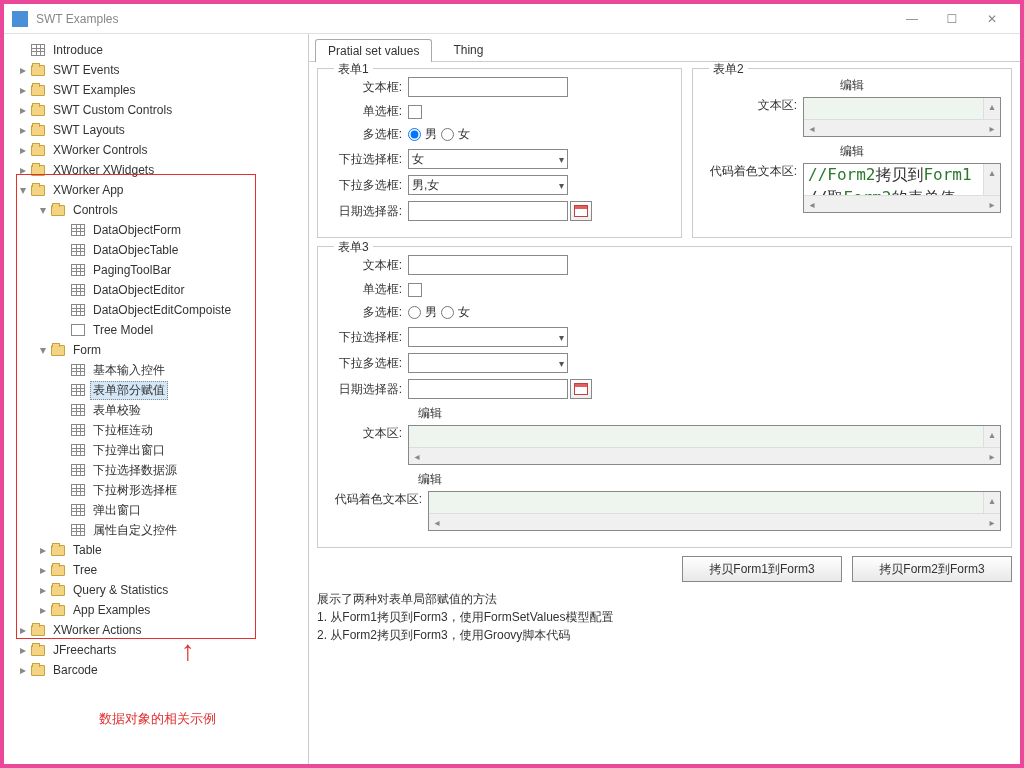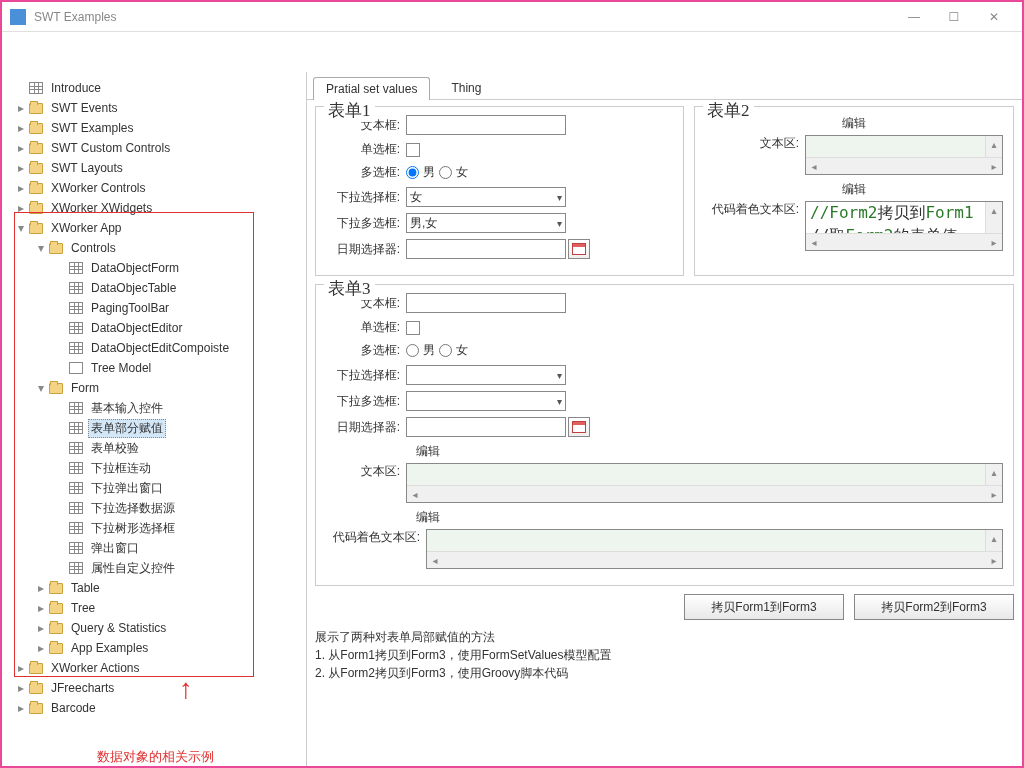--- a/index.html
+++ b/index.html
@@ -1,17 +1,17 @@
 <!DOCTYPE html>
 <html><head>
 <meta charset="utf-8">
 <style>
 * { box-sizing: border-box; margin: 0; padding: 0; }
 body { font-family: "Microsoft YaHei", Arial, sans-serif; font-size: 12px; background: #fff; color: #333; overflow: hidden; }
-.window { width: 1024px; height: 768px; border: 2px solid #ec4899; display: flex; flex-direction: column; gap: 40px; }
+.window { width: 1024px; height: 768px; border: 4px solid #ec4899; display: flex; flex-direction: column; }
 .titlebar { height: 30px; background: #fff; border-bottom: 1px solid #e0e0e0; display: flex; align-items: center; padding: 0 8px; }
 .titlebar .icon { width: 16px; height: 16px; background: #4a90d9; margin-right: 8px; }
 .titlebar .title { flex: 1; color: #888; }
 .titlebar .btns { display: flex; }
 .titlebar .btn { width: 40px; height: 30px; display: flex; align-items: center; justify-content: center; color: #888; }
 .content { flex: 1; display: flex; overflow: hidden; }
 .sidebar { width: 305px; border-right: 1px solid #ccc; padding: 6px 4px; overflow: auto; }
 .tree-item { display: flex; align-items: center; height: 20px; white-space: nowrap; }
 .tree-item .arrow { width: 14px; text-align: center; color: #888; }
 .tree-item .ficon { width: 16px; height: 14px; margin-right: 4px; display: inline-flex; align-items: center; justify-content: center; }
@@ -26,21 +26,21 @@
 .redbox { position: absolute; border: 1px solid #e03030; pointer-events: none; }
 .red-arrow { position: absolute; color: #e03030; font-size: 28px; pointer-events: none; }
 .red-text { position: absolute; color: #e03030; font-size: 13px; }
 .main { flex: 1; display: flex; flex-direction: column; overflow: hidden; }
 .tabs { display: flex; border-bottom: 1px solid #ccc; padding: 4px 6px 0; }
 .tab { padding: 4px 12px; border: 1px solid transparent; border-bottom: none; margin-right: 8px; border-radius: 3px 3px 0 0; }
 .tab.active { background: #fff; border-color: #aaa; position: relative; top: 1px; }
 .panels { flex: 1; padding: 6px 8px; overflow: auto; }
 .row1 { display: flex; gap: 10px; }
 .fieldset { border: 1px solid #ccc; padding: 8px 10px 10px; position: relative; margin-bottom: 8px; }
-.fieldset .legend { position: absolute; top: -8px; left: 8px; background: #fff; padding: 0 4px; font-size: 17px; font-family: Liberation Serif, serif; }
+.fieldset .legend { position: absolute; top: -8px; left: 16px; background: #fff; padding: 0 4px; font-size: 12px; }
 .fs1 { flex: 1; }
 .fs2 { width: 320px; }
 .form-row { display: flex; align-items: center; margin-bottom: 6px; }
 .form-row .lbl { width: 80px; text-align: right; padding-right: 6px; }
 .form-row .lbl2 { width: 100px; text-align: right; padding-right: 6px; }
 .form-row input[type=text] { width: 160px; height: 20px; border: 1px solid #888; padding: 0 3px; }
 .form-row .chk { width: 14px; height: 14px; border: 1px solid #888; }
 .radio-g { display: flex; align-items: center; gap: 4px; }
 .radio-g input { margin: 0; }
 .select { width: 160px; height: 20px; border: 1px solid #888; display: flex; align-items: center; justify-content: space-between; padding: 0 3px; background: #fff; }

